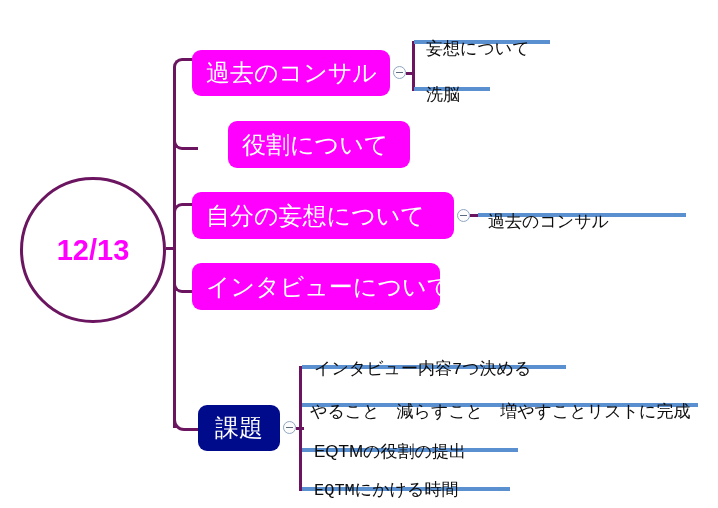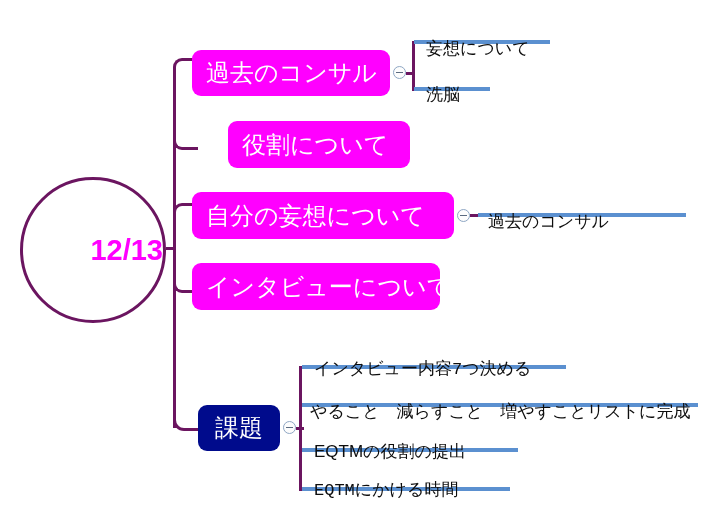--- a/index.html
+++ b/index.html
@@ -28,21 +28,21 @@
     white-space: nowrap;
   }
   
   .root-node {
     left: 20px;
     top: 177px;
     width: 146px;
     height: 146px;
     border: 3px solid #6b1560;
     border-radius: 50%;
-    justify-content: flex-end;
+    justify-content: center;
     color: #ff00ff;
     font-size: 29px;
     font-weight: 700;
     letter-spacing: 0px;
     background: transparent;
   }
   
   .box {
     border-radius: 9px;
     color: #ffffff;

